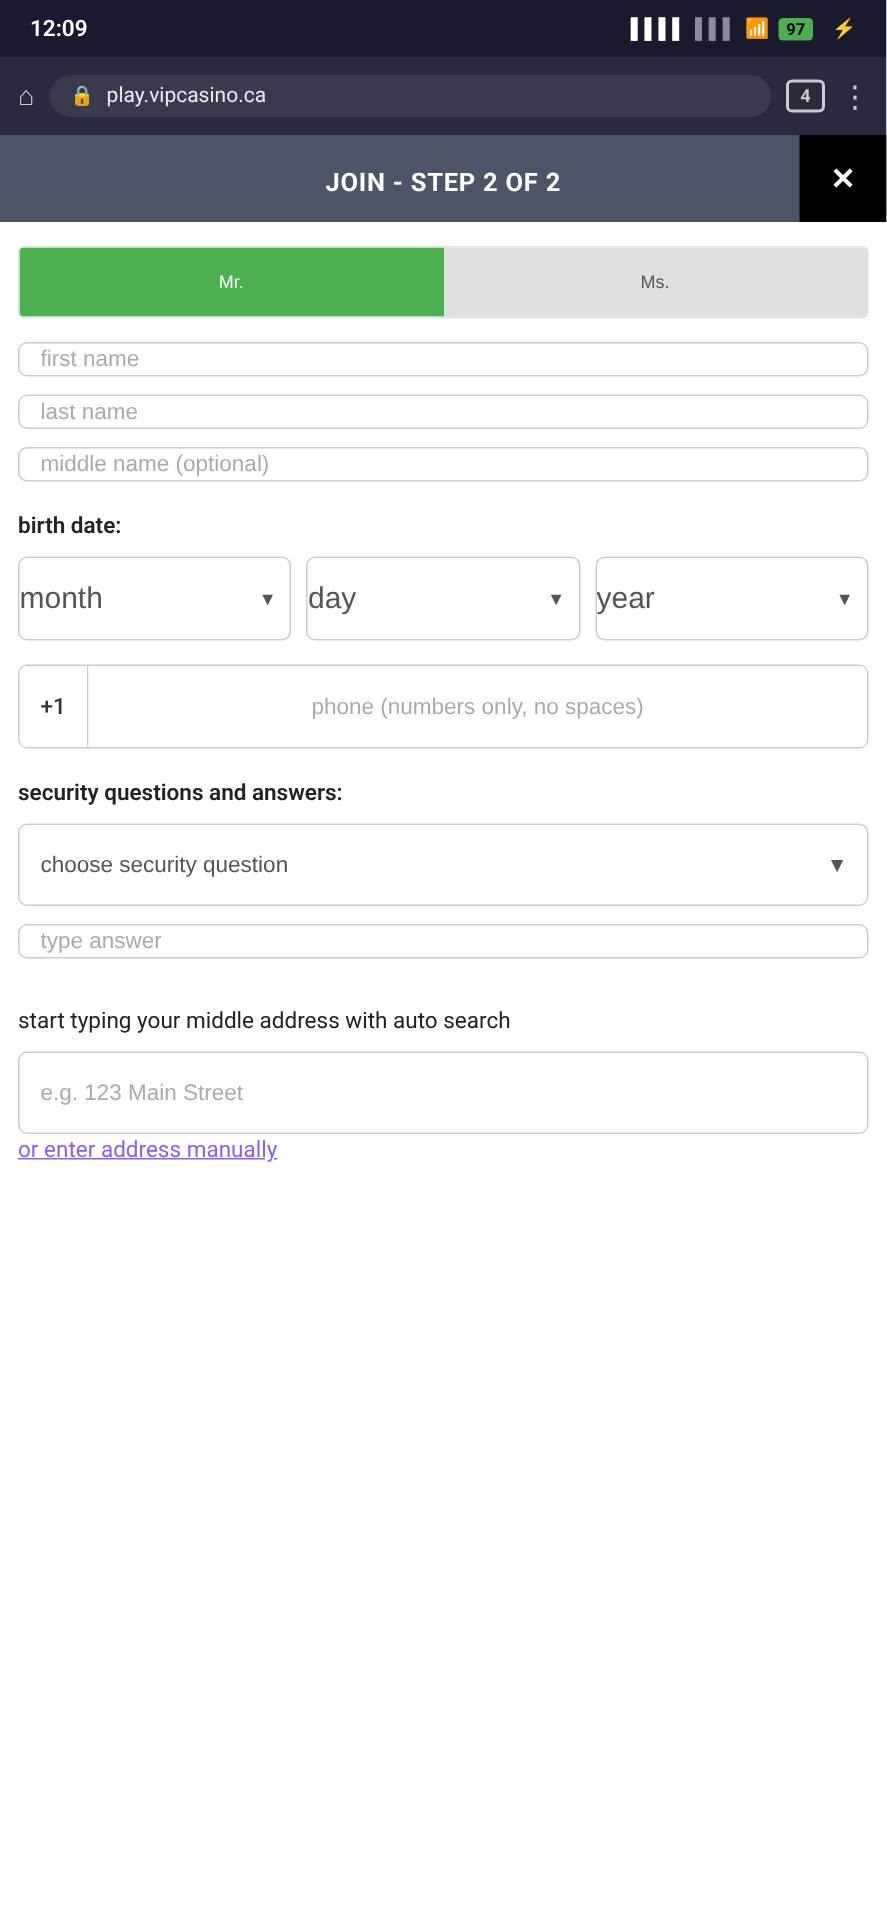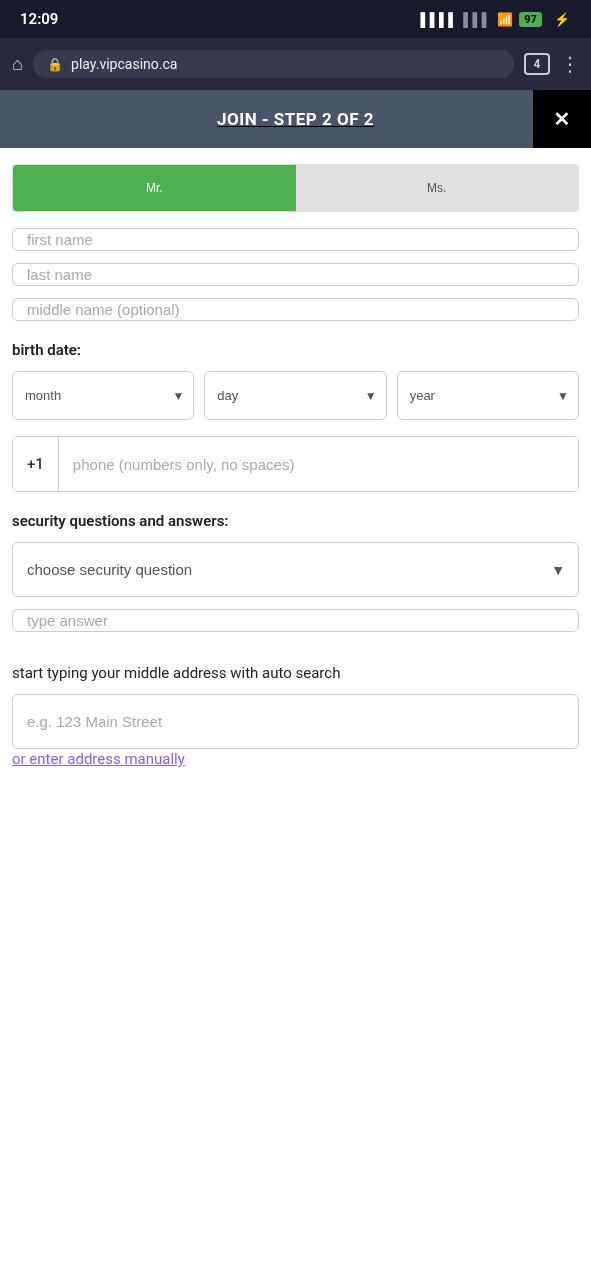--- a/index.html
+++ b/index.html
@@ -90,26 +90,25 @@
     .browser-menu-icon {
       color: #ccc;
       font-size: 20px;
       letter-spacing: -1px;
     }
 
     
     .page-header {
       background: #4a5568;
       display: flex;
-      align-items: center;
+      align-items: flex-end;
       justify-content: center;
       padding: 16px 25px;
       position: relative;
       height: 58px;
-      text-decoration: underline;
     }
     .page-title {
       color: #fff;
       font-size: 17px;
       font-weight: 700;
       letter-spacing: 0.5px;
     }
     .close-btn {
       position: absolute;
       right: 0;
@@ -189,22 +188,22 @@
       margin-bottom: 16px;
     }
     .date-select-wrap {
       flex: 1;
       position: relative;
     }
     .date-select {
       width: 100%;
       border: 1.5px solid #ccc;
       border-radius: 6px;
-      padding: 16px 12px;
-      font-size: 13px;
+      padding: 16px 0;
+      font-size: 20px;
       color: #555;
       background: #fff;
       appearance: none;
       -webkit-appearance: none;
       cursor: pointer;
       outline: none;
     }
     .date-select-arrow {
       position: absolute;
       right: 10px;
@@ -234,20 +233,21 @@
       display: flex;
       align-items: center;
     }
     .phone-input {
       flex: 1;
       border: none;
       padding: 18px 14px;
       font-size: 15px;
       color: #999;
       outline: none;
+      text-align: center;
     }
     .phone-input::placeholder {
       color: #aaa;
     }
 
     
     .security-label {
       font-size: 15px;
       font-weight: 600;
       color: #222;

